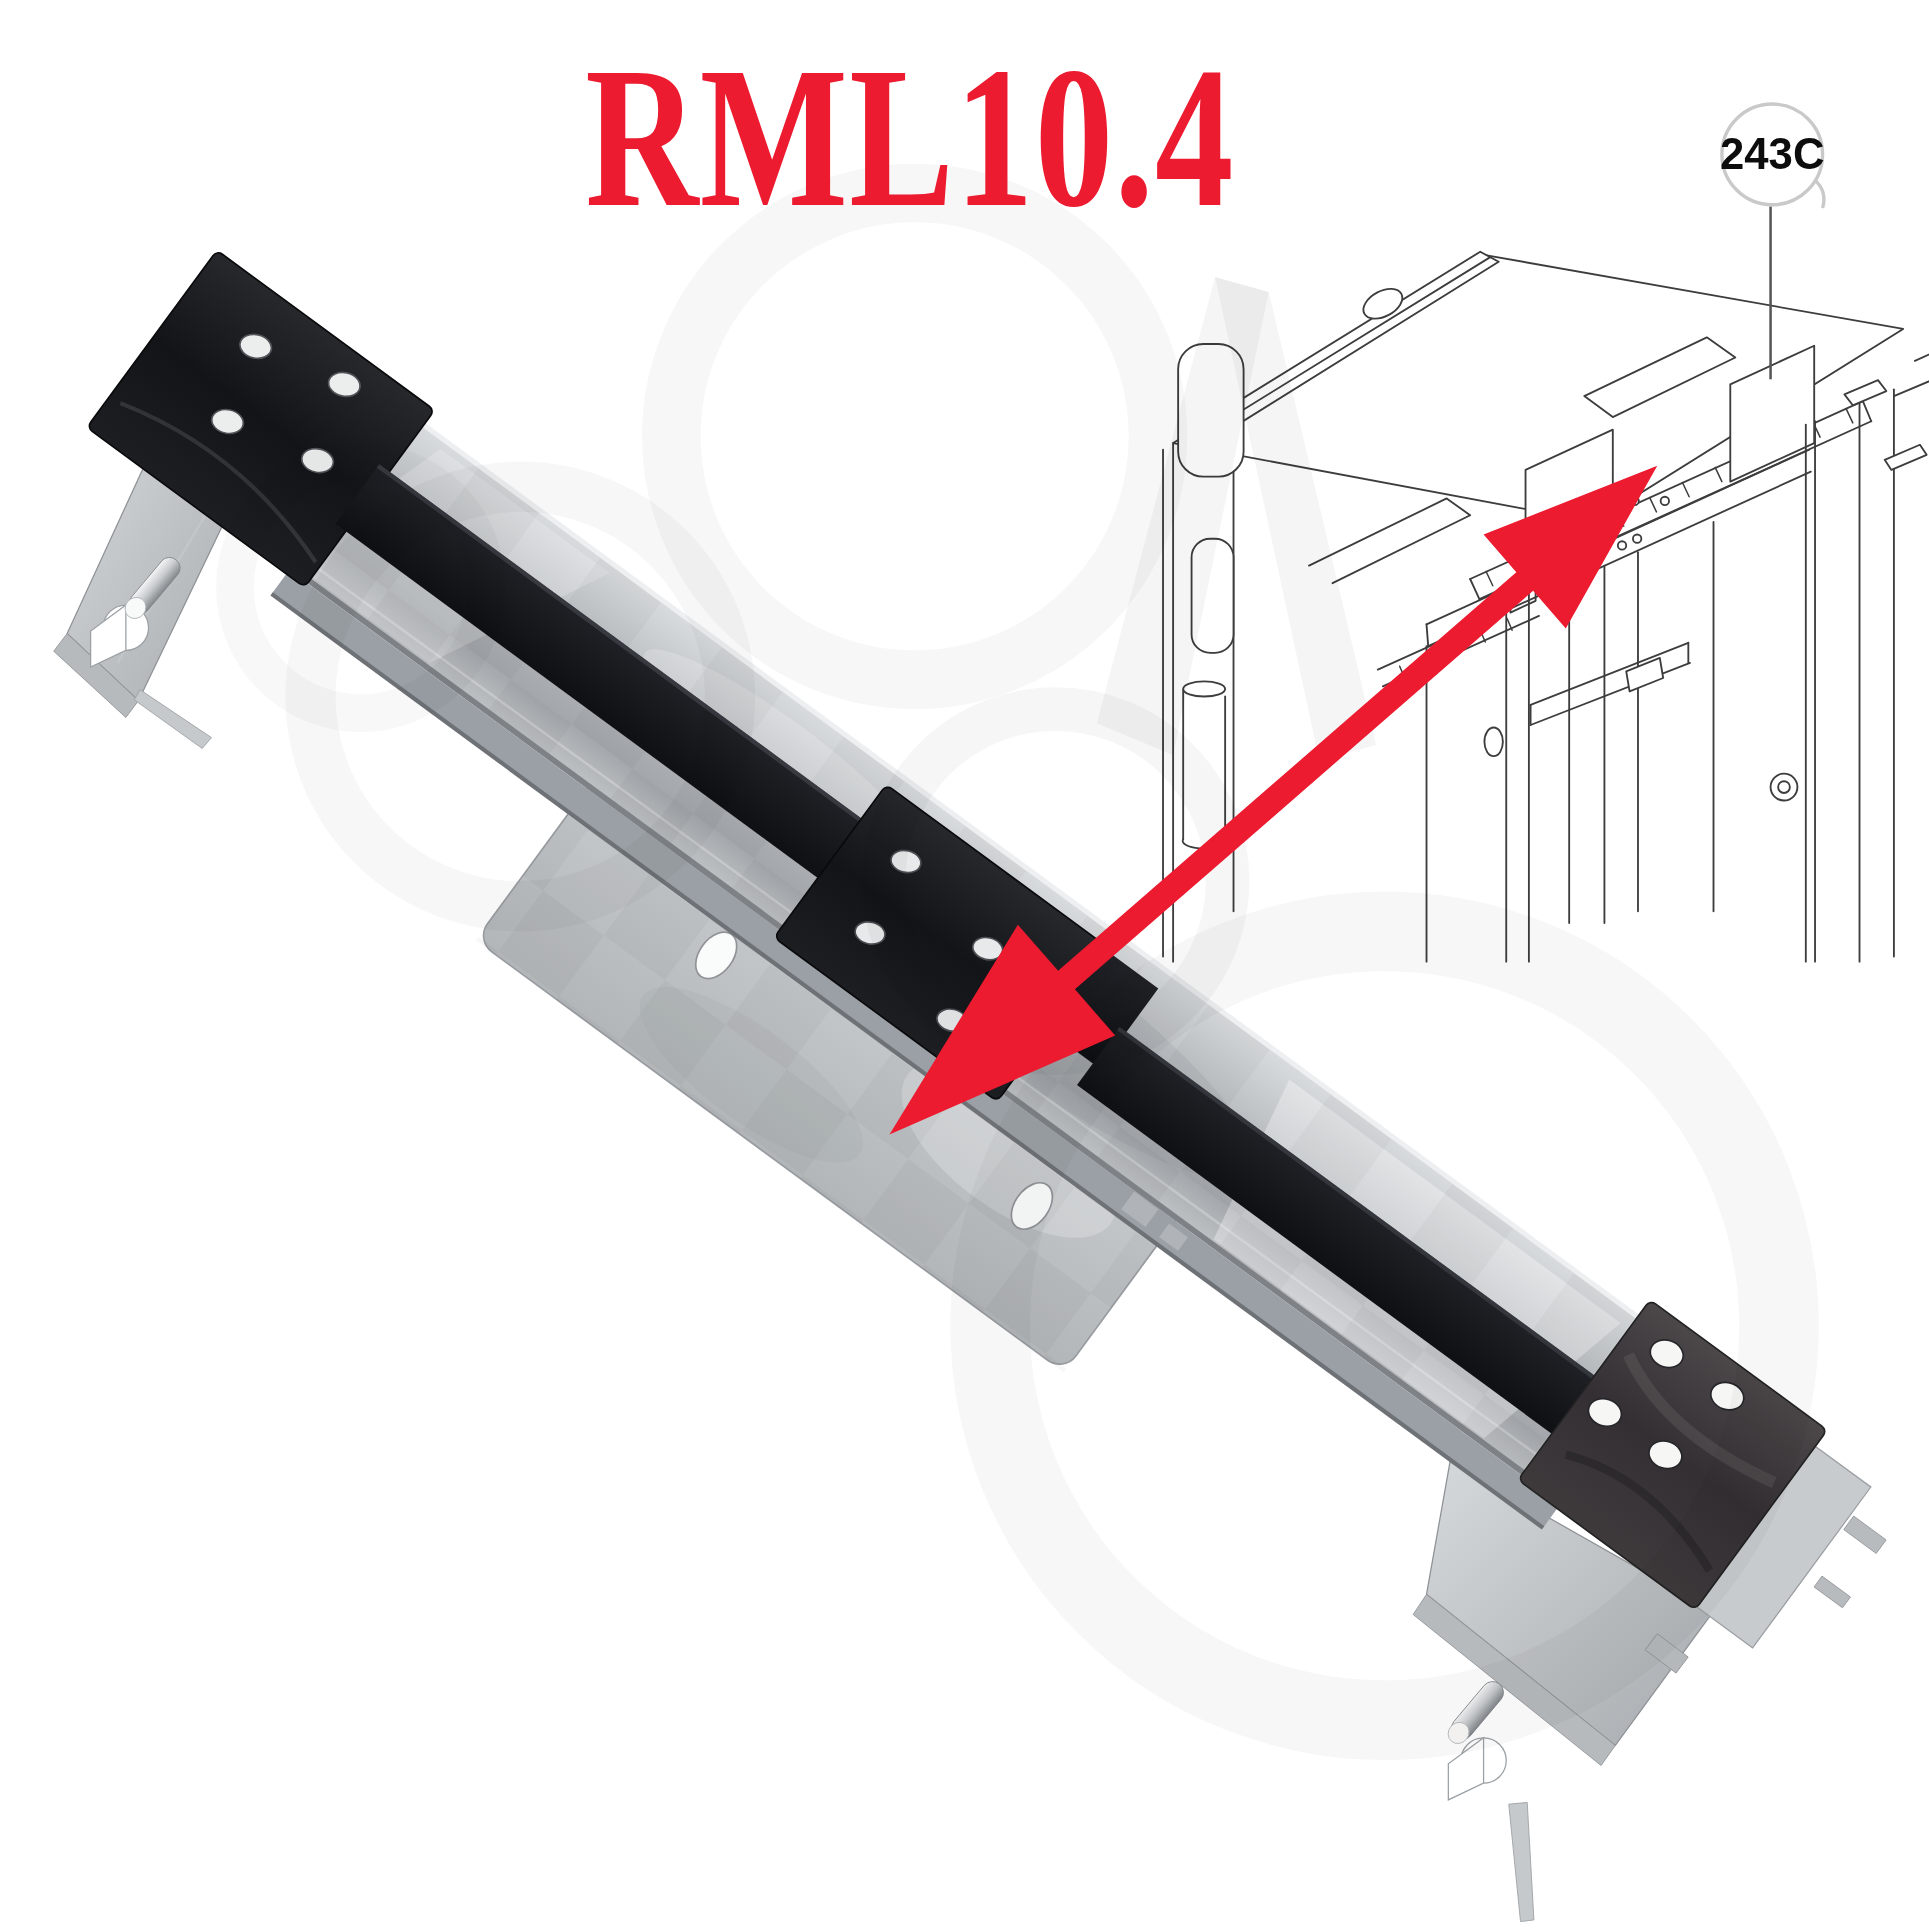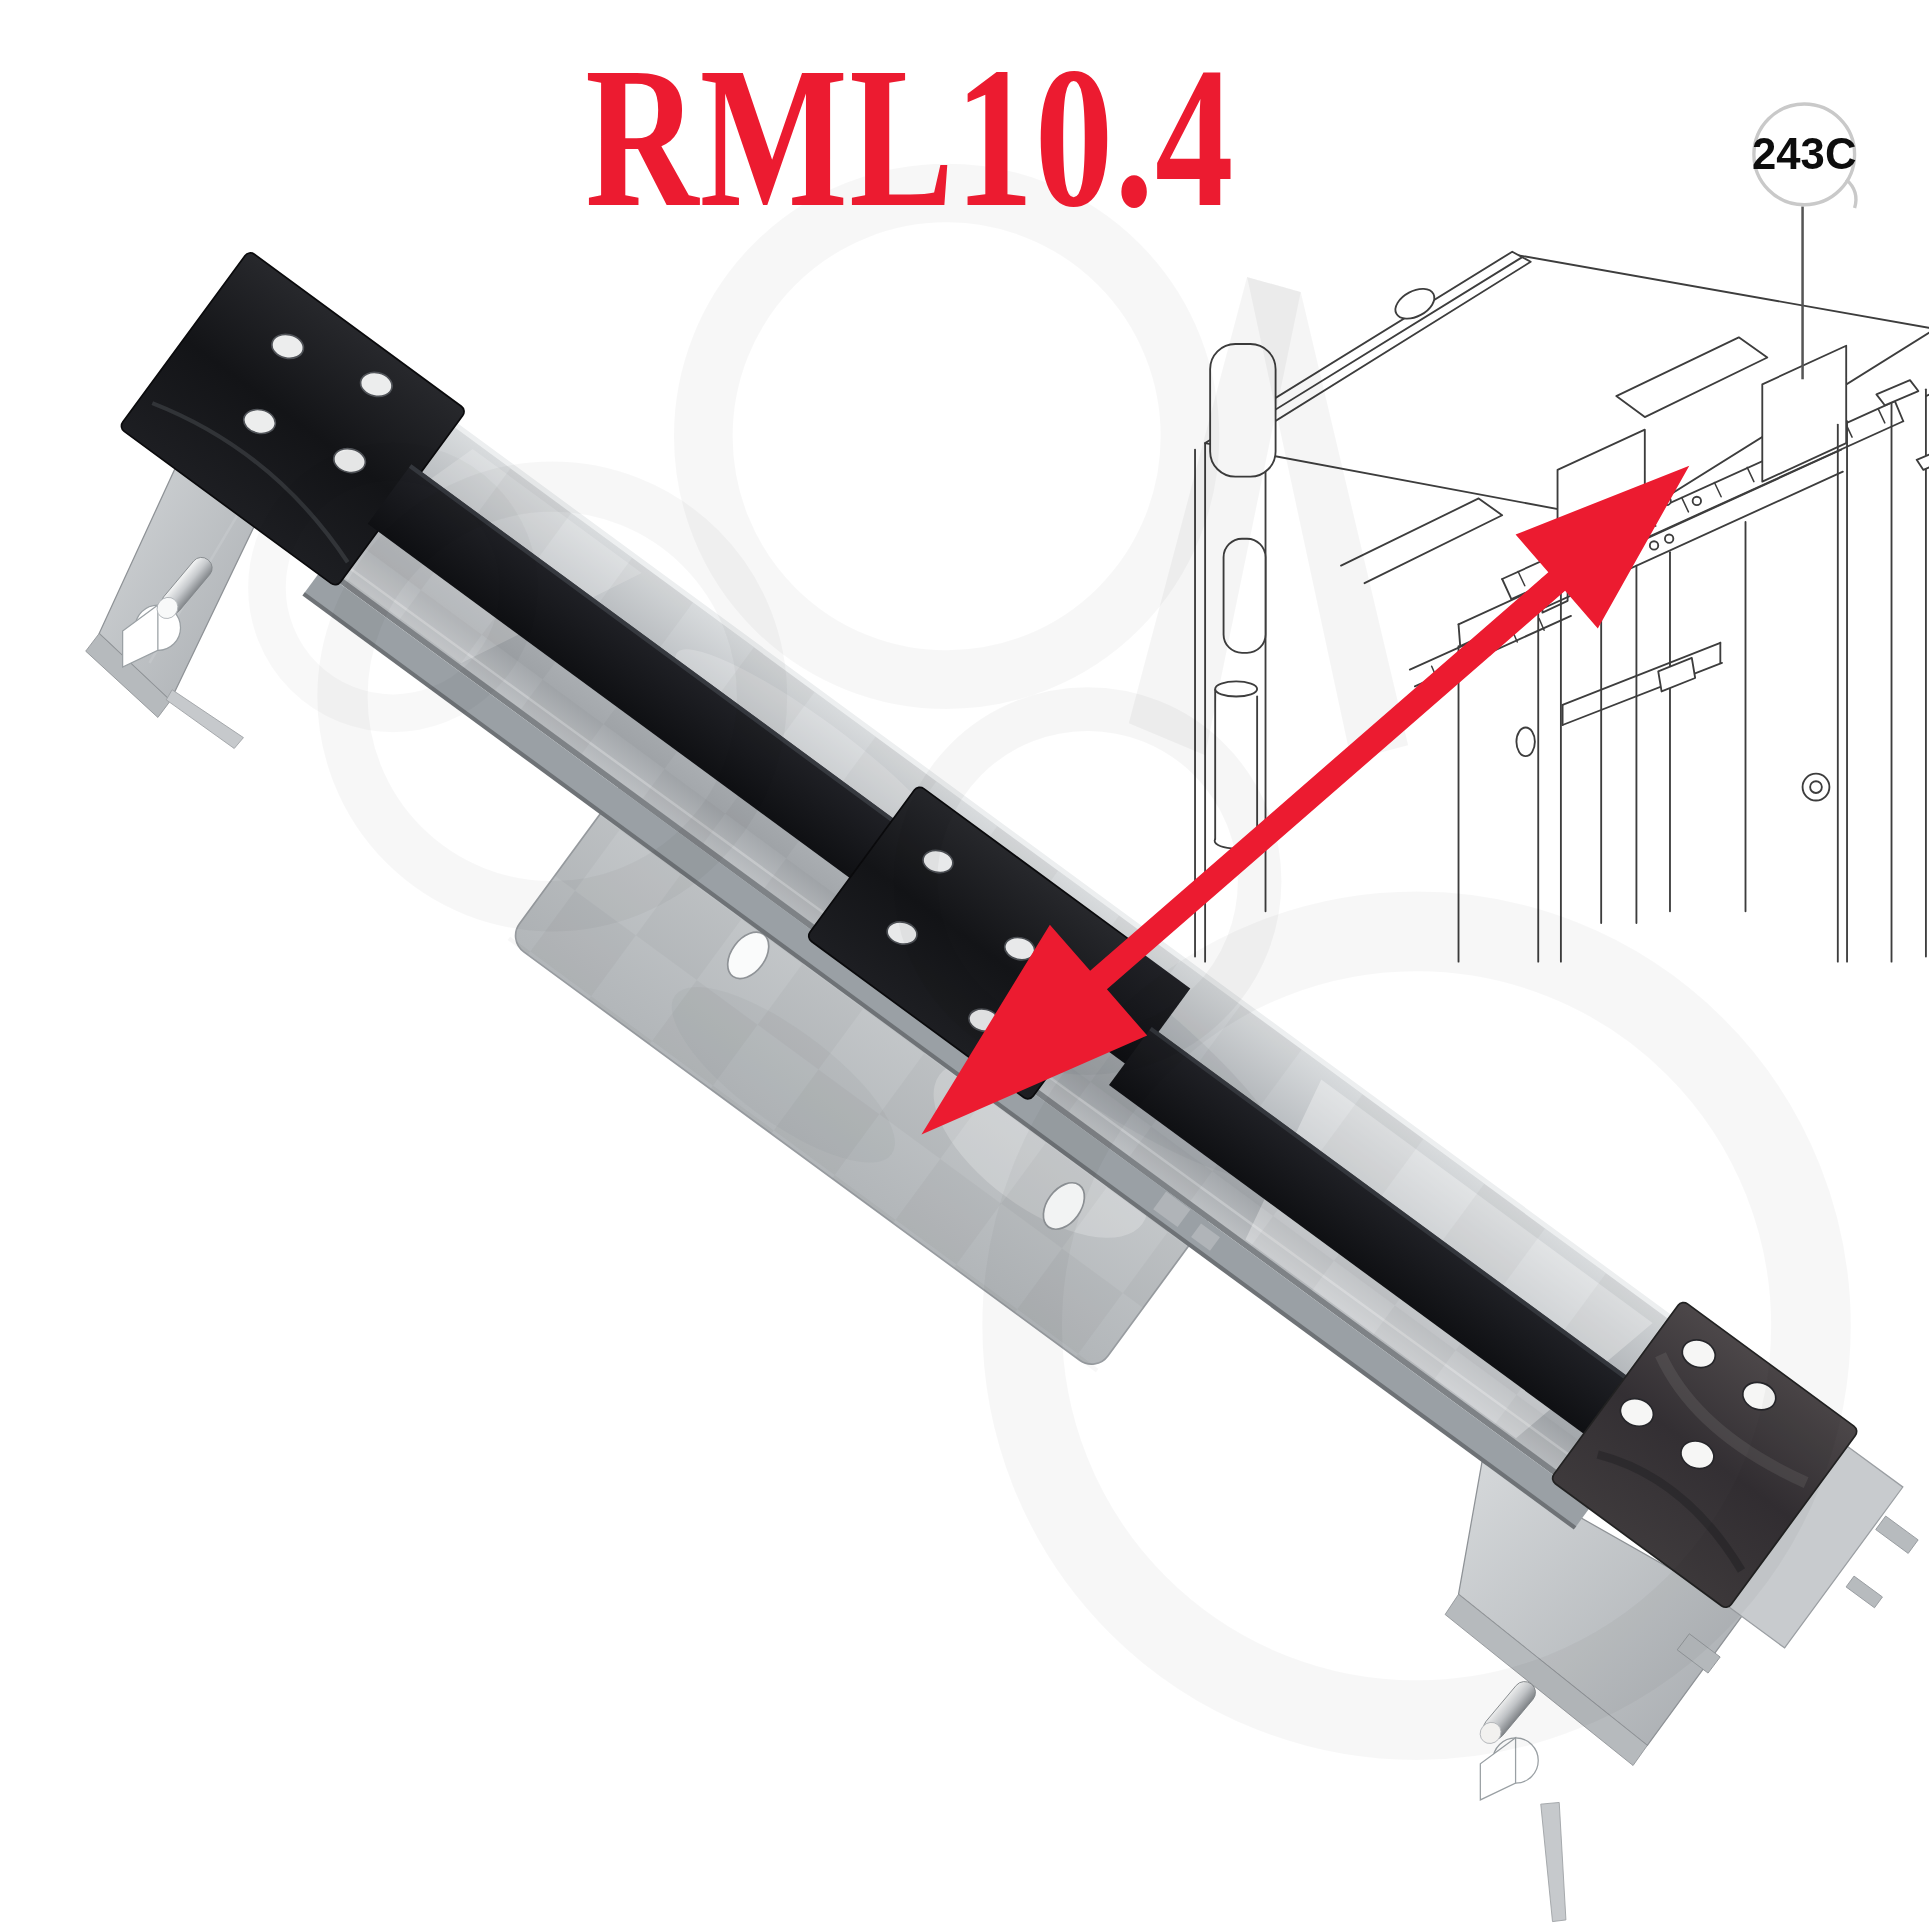--- a/index.html
+++ b/index.html
@@ -1,18 +1,18 @@
 <!DOCTYPE html>
 <html style="font-size:13.4px"><head>
 <meta charset="utf-8">
 <style>
   html,body{margin:0;padding:0;background:#ffffff;}
   body{width:1930px;height:1930px;position:relative;overflow:hidden;
        font-family:"Liberation Sans",sans-serif;}
-  .stage{position:absolute;inset:0;padding-left:32px;}
+  .stage{position:absolute;inset:0;}
   .page-title{
     position:absolute;top:37px;left:910px;
     transform:translateX(-50%) scaleX(.78);
     transform-origin:center top;
     font-family:"Liberation Serif",serif;
     font-weight:bold;font-size:201px;line-height:1;
     color:#ec1b30;letter-spacing:1.7px;white-space:nowrap;
   }
   svg text.callout{
     font-family:"Liberation Sans",sans-serif;

